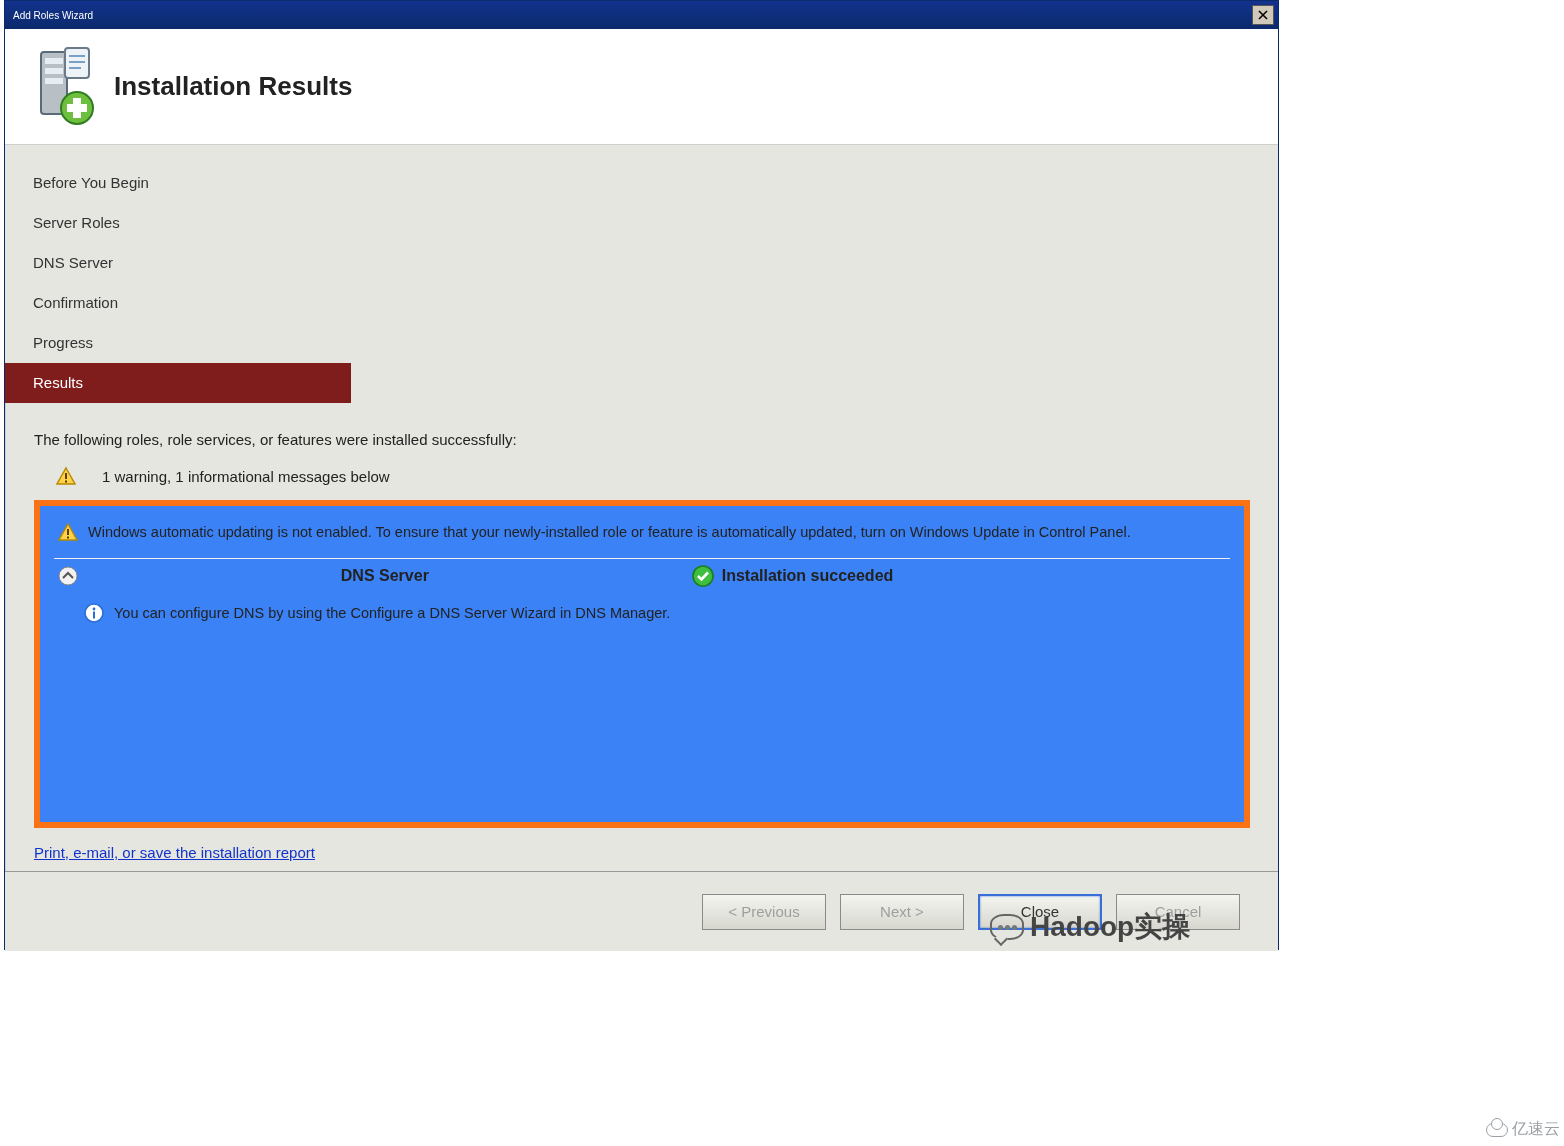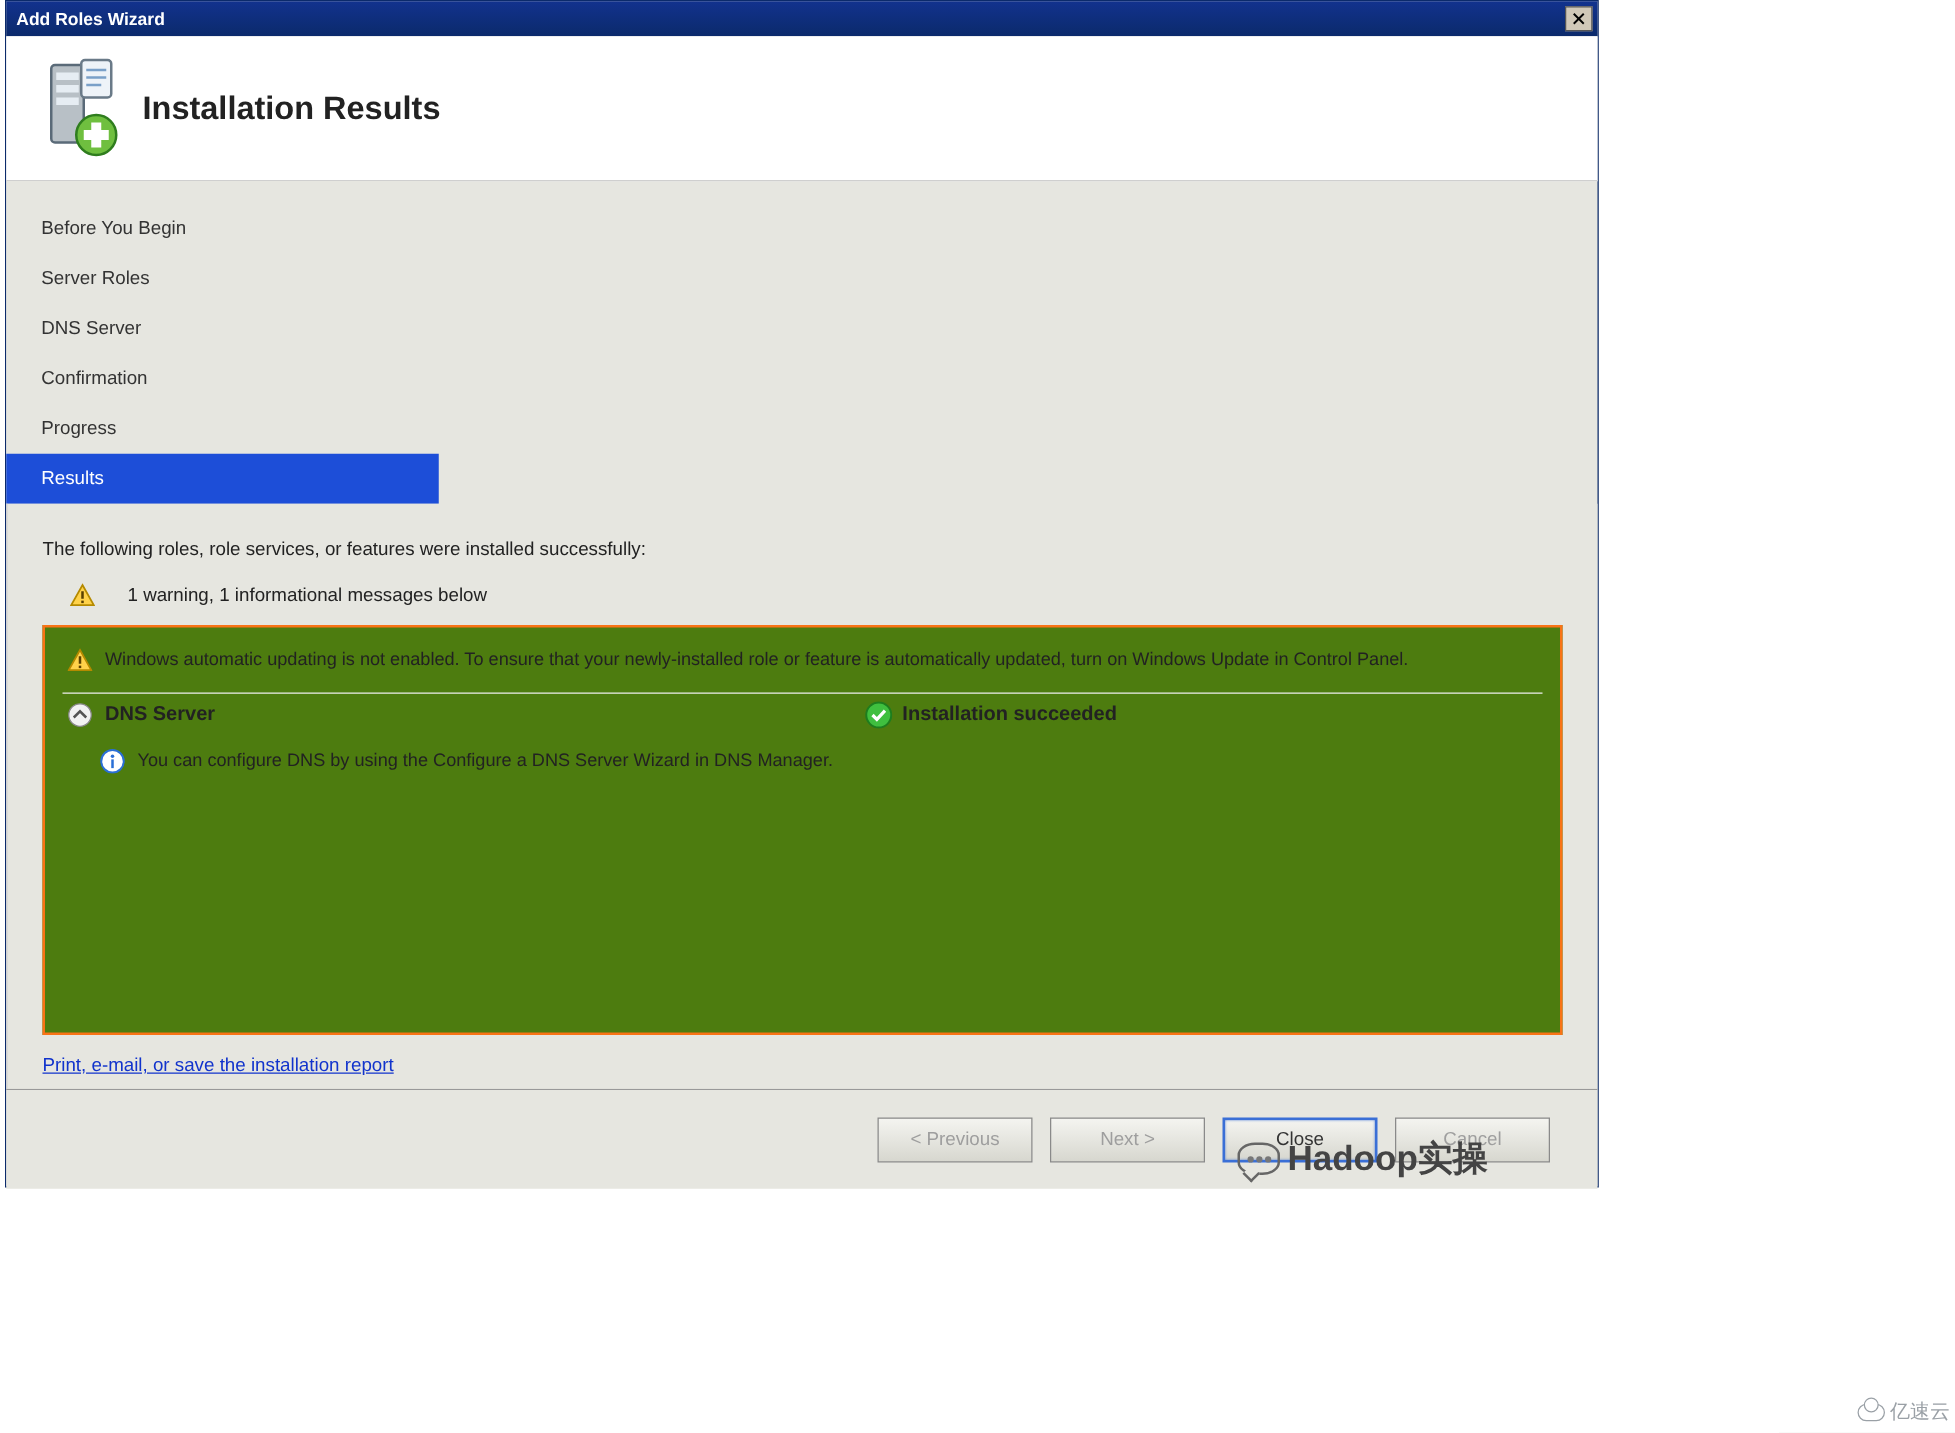--- a/index.html
+++ b/index.html
@@ -6,48 +6,49 @@
   html, body { width: 1564px; height: 1146px; font-family: "Segoe UI", Tahoma, sans-serif; background: #ffffff; }
   .dialog {
     position: absolute; left: 4px; top: 0; width: 1275px; height: 950px;
     border: 1px solid #0b2a6b; background: #e6e6e0;
   }
   .titlebar {
     height: 28px; background: linear-gradient(to bottom, #12328e, #0b2a6b);
     display: flex; align-items: center; justify-content: space-between;
     padding: 0 4px 0 8px; color: #fff;
   }
-  .titlebar .title { font-size: 14px; font-weight: bold; }
+  .titlebar .title { font-size: 10px; font-weight: normal; }
   .titlebar .close-btn {
     width: 22px; height: 20px; background: #d0c8b8; border: 1px solid #555;
     display: flex; align-items: center; justify-content: center; color: #000;
     font-weight: bold; font-size: 13px; cursor: pointer;
   }
   .header {
     height: 116px; background: #ffffff; display: flex; align-items: center;
     padding-left: 18px; gap: 15px; border-bottom: 1px solid #cfcfcf;
   }
   .header .bigicon { width: 76px; height: 82px; position: relative; }
   .header h1 { font-size: 26px; font-weight: 600; color: #222; font-family: Tahoma, sans-serif; }
   .body { display: flex; height: calc(950px - 28px - 116px - 80px); flex-direction: column; }
   .sidebar { width: 346px; background: #e6e6e0; padding-top: 18px; }
   .sidebar .item {
     padding: 8px 0 8px 28px; font-size: 15px; color: #333; cursor: default;
     line-height: 1.6;
   }
-  .sidebar .item.selected { background: #1d4ed8; color: #fff; }
+  .sidebar .item.selected { background: #7f1d1d; color: #fff; }
   .main {
     flex: 1; background: #e6e6e0; border-left: 1px solid #cfcfcf;
     padding: 28px 28px 10px 28px; display: flex; flex-direction: column;
   }
   .intro { font-size: 15px; color: #222; margin-bottom: 18px; }
   .summary-row { display: flex; align-items: center; gap: 26px; margin-left: 22px; margin-bottom: 14px; }
   .panel {
-    flex: 1; background: #4d7c0f; border: 2px solid #f97316; padding: 10px 14px 14px 14px;
+    flex: 1; background: #3b82f6; border: 6px solid #f97316; padding: 10px 14px 14px 14px;
     overflow: auto;
+    text-align: center;
   }
   .warn-row { display: flex; align-items: flex-start; gap: 10px; padding: 6px 4px 14px 4px; }
   .warn-row .text { font-size: 14.5px; color: #222; line-height: 1.5; }
   .role-row {
     display: flex; align-items: center; gap: 10px; padding: 6px 4px;
     border-top: 1px solid #eee;
   }
   .role-row .role-title { flex: 1; font-size: 16px; font-weight: bold; color: #222; }
   .role-row .role-status { font-size: 16px; font-weight: bold; color: #222; display: flex; align-items: center; gap: 8px; flex: 0.9; }
   .info-row { display: flex; align-items: flex-start; gap: 10px; padding: 10px 4px 6px 30px; }

